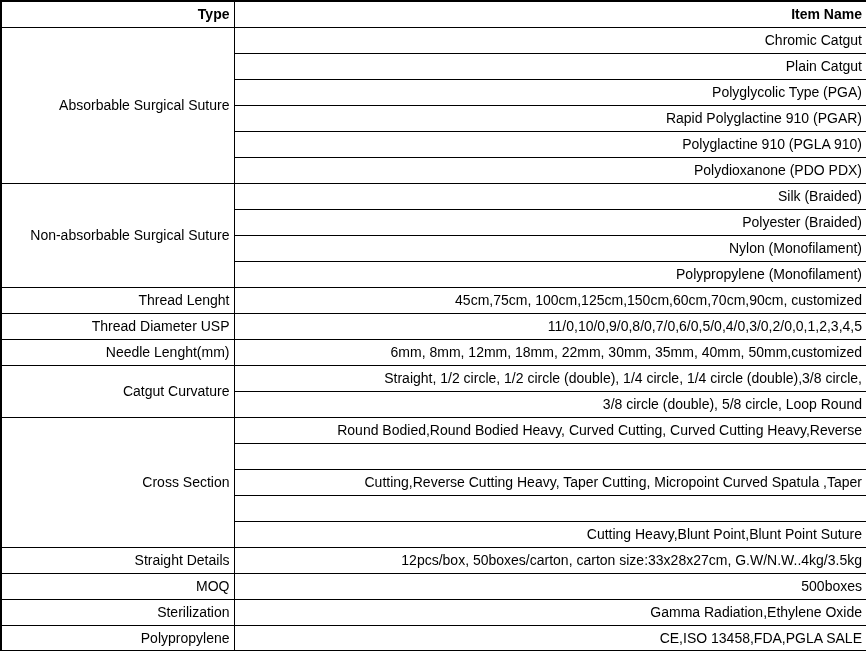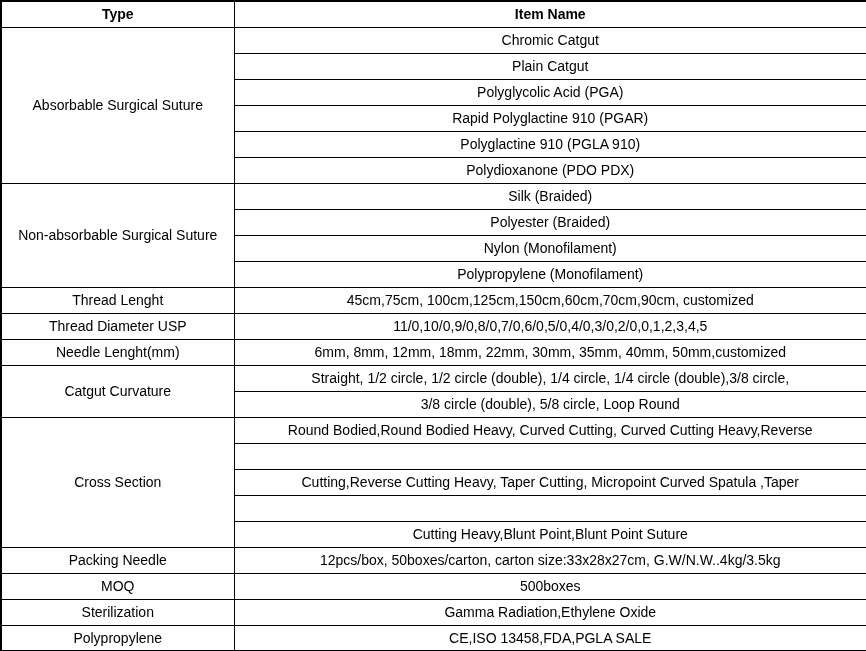--- a/index.html
+++ b/index.html
@@ -14,21 +14,21 @@
     table-layout: fixed;
     font-family: "Liberation Sans", "DejaVu Sans", sans-serif;
     font-size: 14px;
     color: #000000;
     background: #ffffff;
   }
   .spec-table col.c-type  { width: 233px; }
   .spec-table col.c-item  { width: 633px; }
   .spec-table td, .spec-table th {
     border: 1px solid #000000;
-    text-align: center;
+    text-align: right;
     vertical-align: middle;
     padding: 0 4px;
     overflow: hidden;
     white-space: nowrap;
   }
   .spec-table { border: 2px solid #000000; }
   .spec-table tr { height: 26px; }
   .spec-table th {
     font-weight: bold;
     font-size: 14px;
@@ -49,21 +49,21 @@
     </tr>
 
     <tr>
       <td rowspan="6">Absorbable Surgical Suture</td>
       <td>Chromic Catgut</td>
     </tr>
     <tr>
       <td>Plain Catgut</td>
     </tr>
     <tr>
-      <td>Polyglycolic Acid (PGA)</td>
+      <td>Polyglycolic Type (PGA)</td>
     </tr>
     <tr>
       <td>Rapid Polyglactine 910 (PGAR)</td>
     </tr>
     <tr>
       <td>Polyglactine 910 (PGLA 910)</td>
     </tr>
     <tr>
       <td>Polydioxanone (PDO PDX)</td>
     </tr>
@@ -116,21 +116,21 @@
       <td>Cutting,Reverse Cutting  Heavy, Taper Cutting, Micropoint Curved Spatula ,Taper</td>
     </tr>
     <tr>
       <td></td>
     </tr>
     <tr>
       <td>Cutting Heavy,Blunt Point,Blunt Point Suture</td>
     </tr>
 
     <tr>
-      <td>Packing Needle</td>
+      <td>Straight Details</td>
       <td>12pcs/box, 50boxes/carton, carton size:33x28x27cm, G.W/N.W..4kg/3.5kg</td>
     </tr>
 
     <tr>
       <td>MOQ</td>
       <td>500boxes</td>
     </tr>
 
     <tr>
       <td>Sterilization</td>

